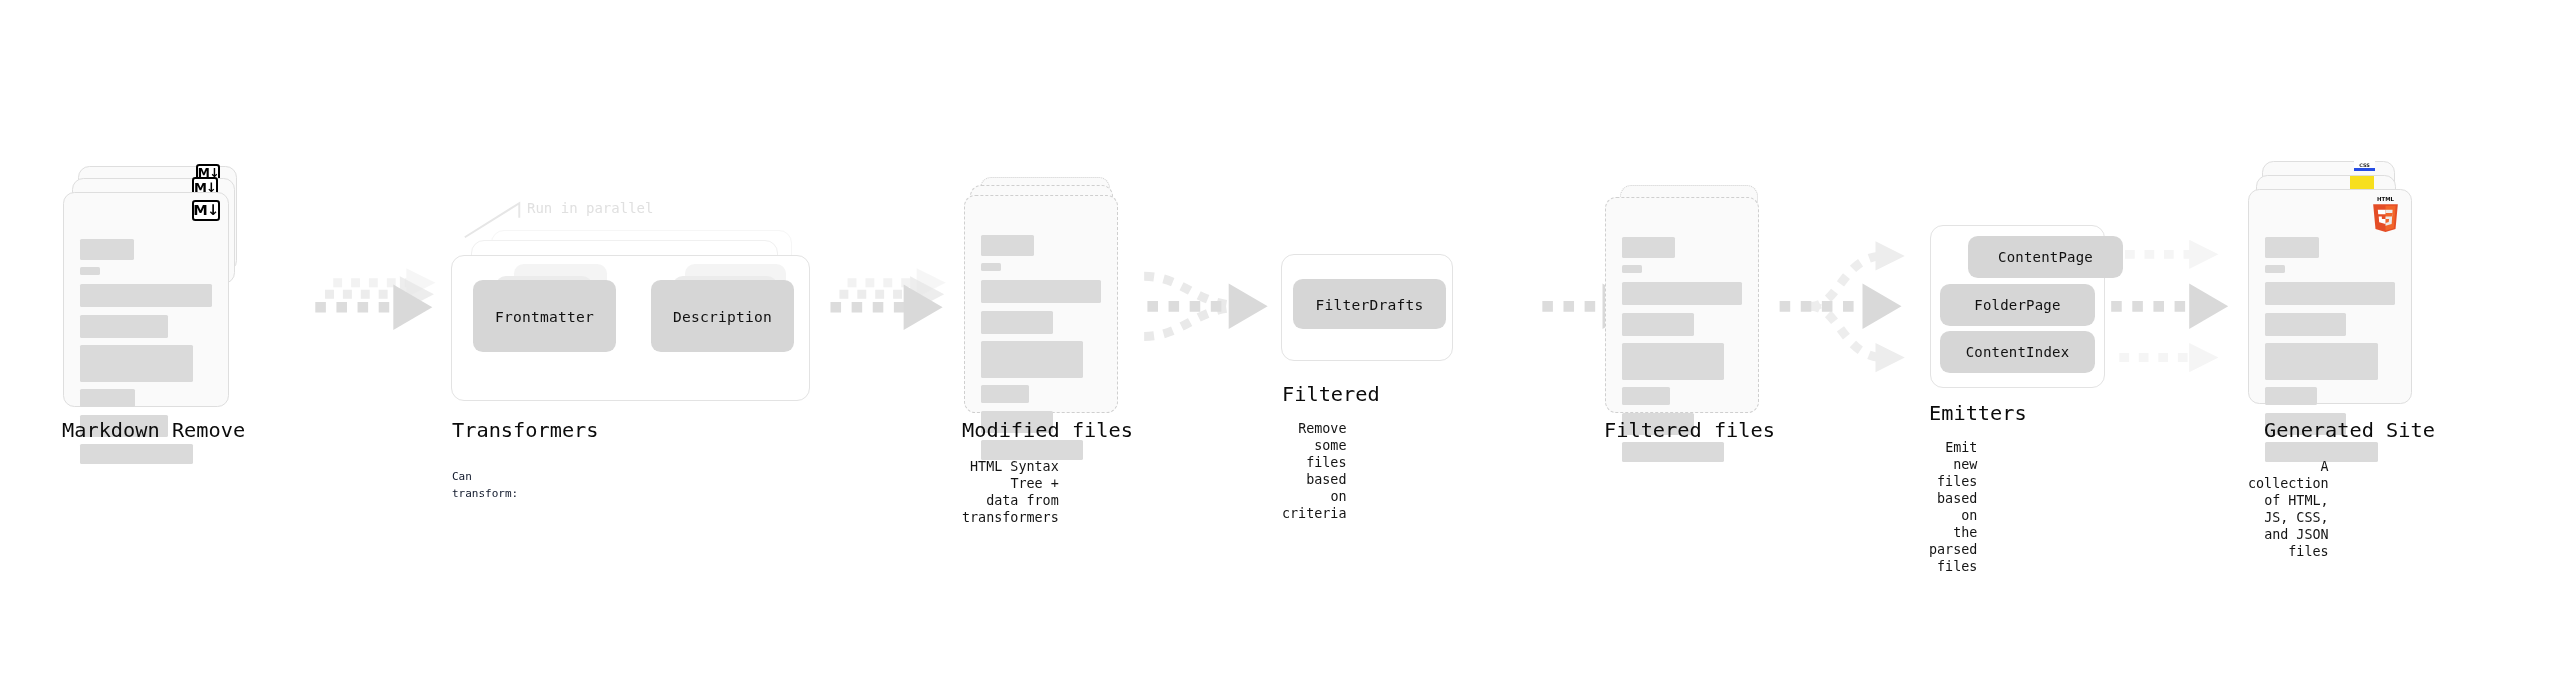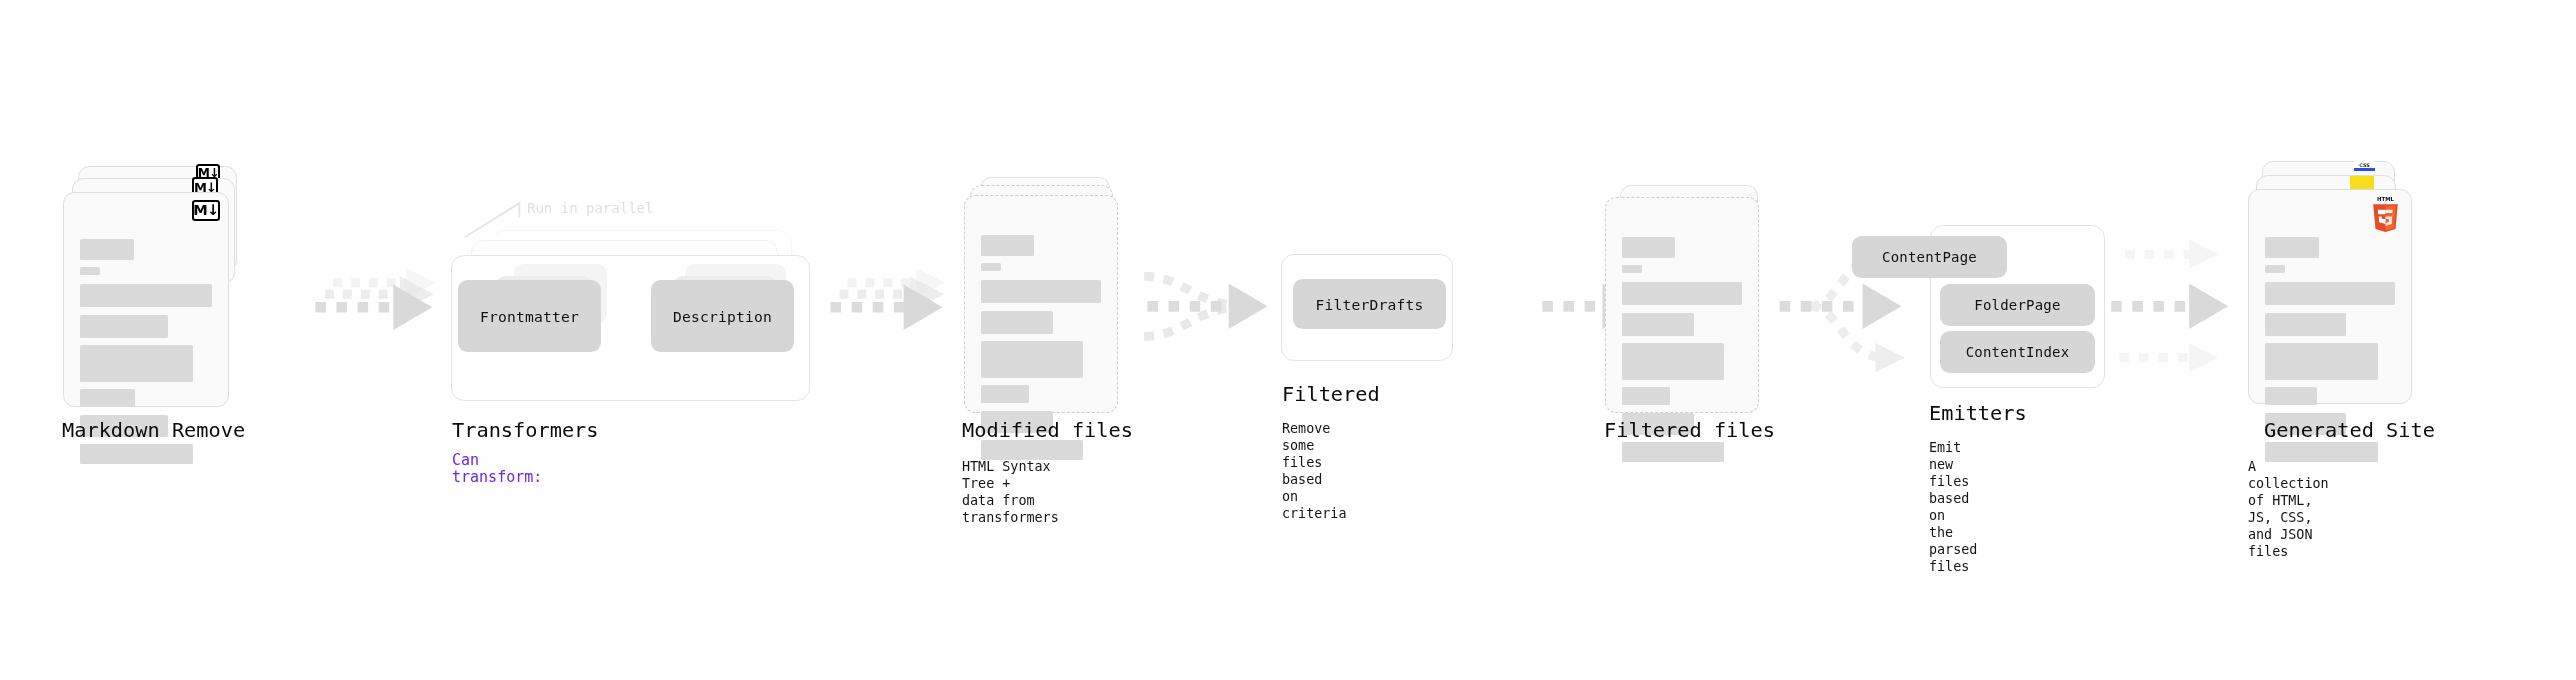--- a/index.html
+++ b/index.html
@@ -46,24 +46,24 @@
   .chip{
     position:absolute;background:#d6d6d6;border-radius:9.8px;
     display:flex;align-items:center;justify-content:center;
     font-size:14.6px;color:#111;letter-spacing:0.2px;box-sizing:border-box;
   }
   .chip.ghost{background:#ececec;}
   .chip.ghost2{background:#f4f4f4;}
 
   
   .title{position:absolute;font-size:20.3px;letter-spacing:0px;color:#0b0b0b;white-space:nowrap;}
-  .sub{position:absolute;font-size:13.4px;line-height:17px;color:#141414;white-space:pre-line;}
+  .sub{position:absolute;font-size:13.4px;line-height:17px;color:#141414;white-space:pre-line;text-align:right;}
   .note{position:absolute;font-size:14px;color:#e0e0e0;white-space:nowrap;}
 
-  .bullets{position:absolute;font-size:15px;line-height:17px;color:#6d28d9;}
+  .bullets{position:absolute;font-size:11px;line-height:17px;color:#0f172a;margin-top:16px;}
   .bullets .hdr{margin:0 0 1.6px 0;}
   .bullets ul{margin:0;padding:0;list-style:none;}
   .bullets li{margin:0 0 0.8px 0;padding-left:11.4px;position:relative;white-space:nowrap;}
   .bullets li:before{content:"•";position:absolute;left:0;top:0;}
 
   svg.overlay{position:absolute;left:0;top:0;width:2576px;height:681px;pointer-events:none;}
 </style>
 </head>
 <body>
 
@@ -192,21 +192,21 @@
 
   <div class="gbox ghost2" style="left:491px;top:230px;width:301px;height:156px;"></div>
   <div class="gbox ghost" style="left:471px;top:240px;width:307px;height:154px;"></div>
   <div class="gbox" style="left:451px;top:255px;width:359px;height:146px;"></div>
 
   <div class="chip ghost2" style="left:514px;top:264px;width:93px;height:59px;"></div>
   <div class="chip ghost" style="left:496px;top:276px;width:96px;height:62px;"></div>
   <div class="chip ghost2" style="left:685px;top:264px;width:101px;height:59px;"></div>
   <div class="chip ghost" style="left:673px;top:276px;width:104px;height:62px;"></div>
 
-  <div class="chip" style="left:458px;top:280px;width:143px;height:72px;">
+  <div class="chip" style="left:473px;top:280px;width:143px;height:72px;">
     <span>Frontmatter</span>
   </div>
   <div class="chip" style="left:651px;top:280px;width:143px;height:72px;">
     <span>Description</span>
   </div>
 
   <div class="note" style="left:527px;top:200px;">Run in parallel</div>
 
   <div class="title" style="left:452px;top:418px;">Transformers</div>
 
@@ -265,21 +265,21 @@
       </div>
     </div>
   </div>
 
   <div class="title" style="left:1604px;top:418px;">Filtered files</div>
 </div>
 
 <div class="stage">
   <div class="gbox" style="left:1930px;top:225px;width:175px;height:163px;"></div>
 
-  <div class="chip" style="left:1852px;top:236px;width:155px;height:42px;font-size:14px;">
+  <div class="chip" style="left:1968px;top:236px;width:155px;height:42px;font-size:14px;">
     <span>ContentPage</span>
   </div>
   <div class="chip" style="left:1940px;top:284px;width:155px;height:42px;font-size:14px;">
     <span>FolderPage</span>
   </div>
   <div class="chip" style="left:1940px;top:331px;width:155px;height:42px;font-size:14px;">
     <span>ContentIndex</span>
   </div>
 
   <div class="title" style="left:1929px;top:401px;">Emitters</div>

